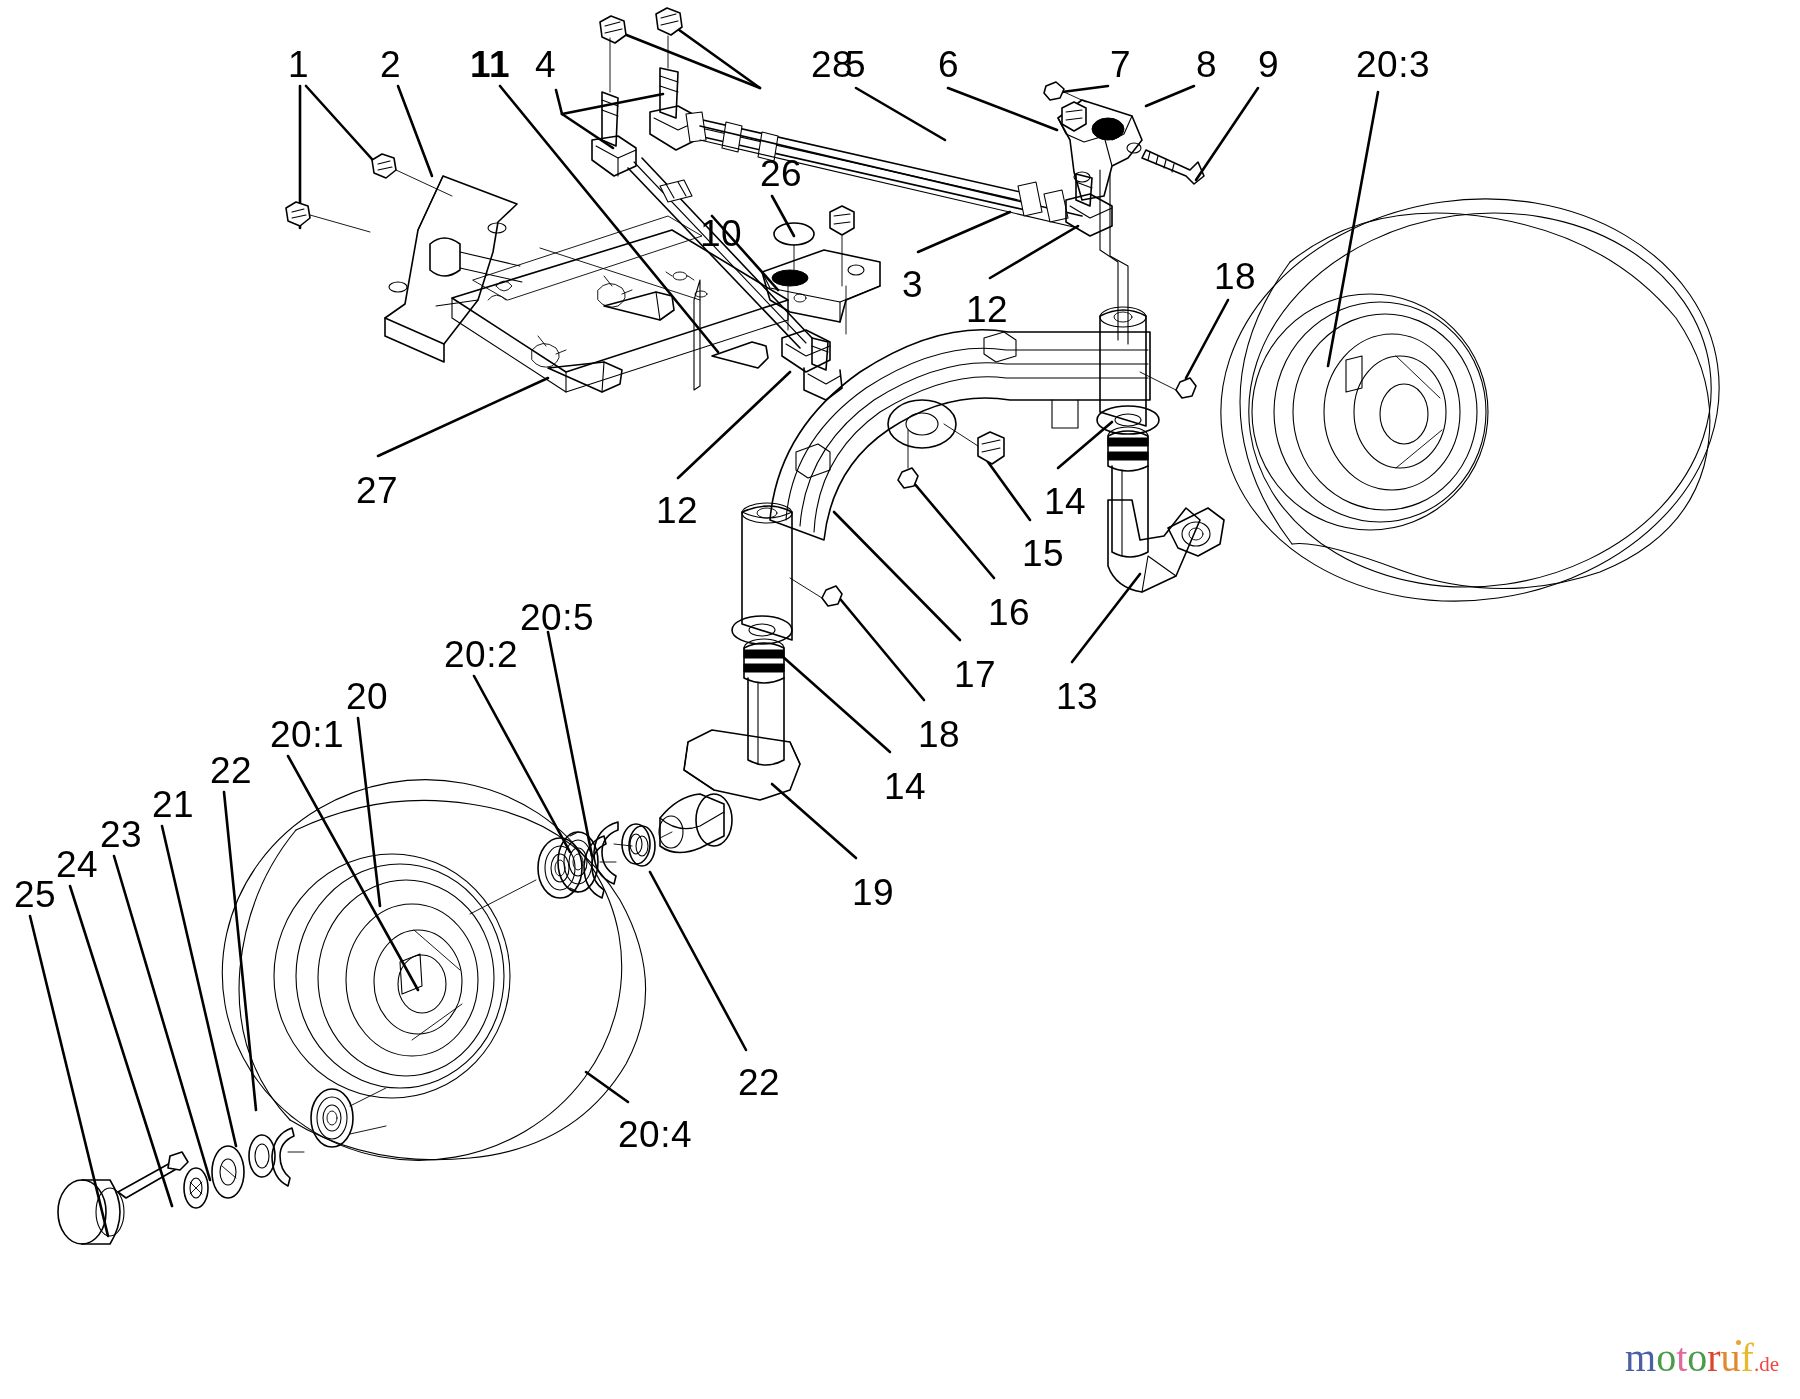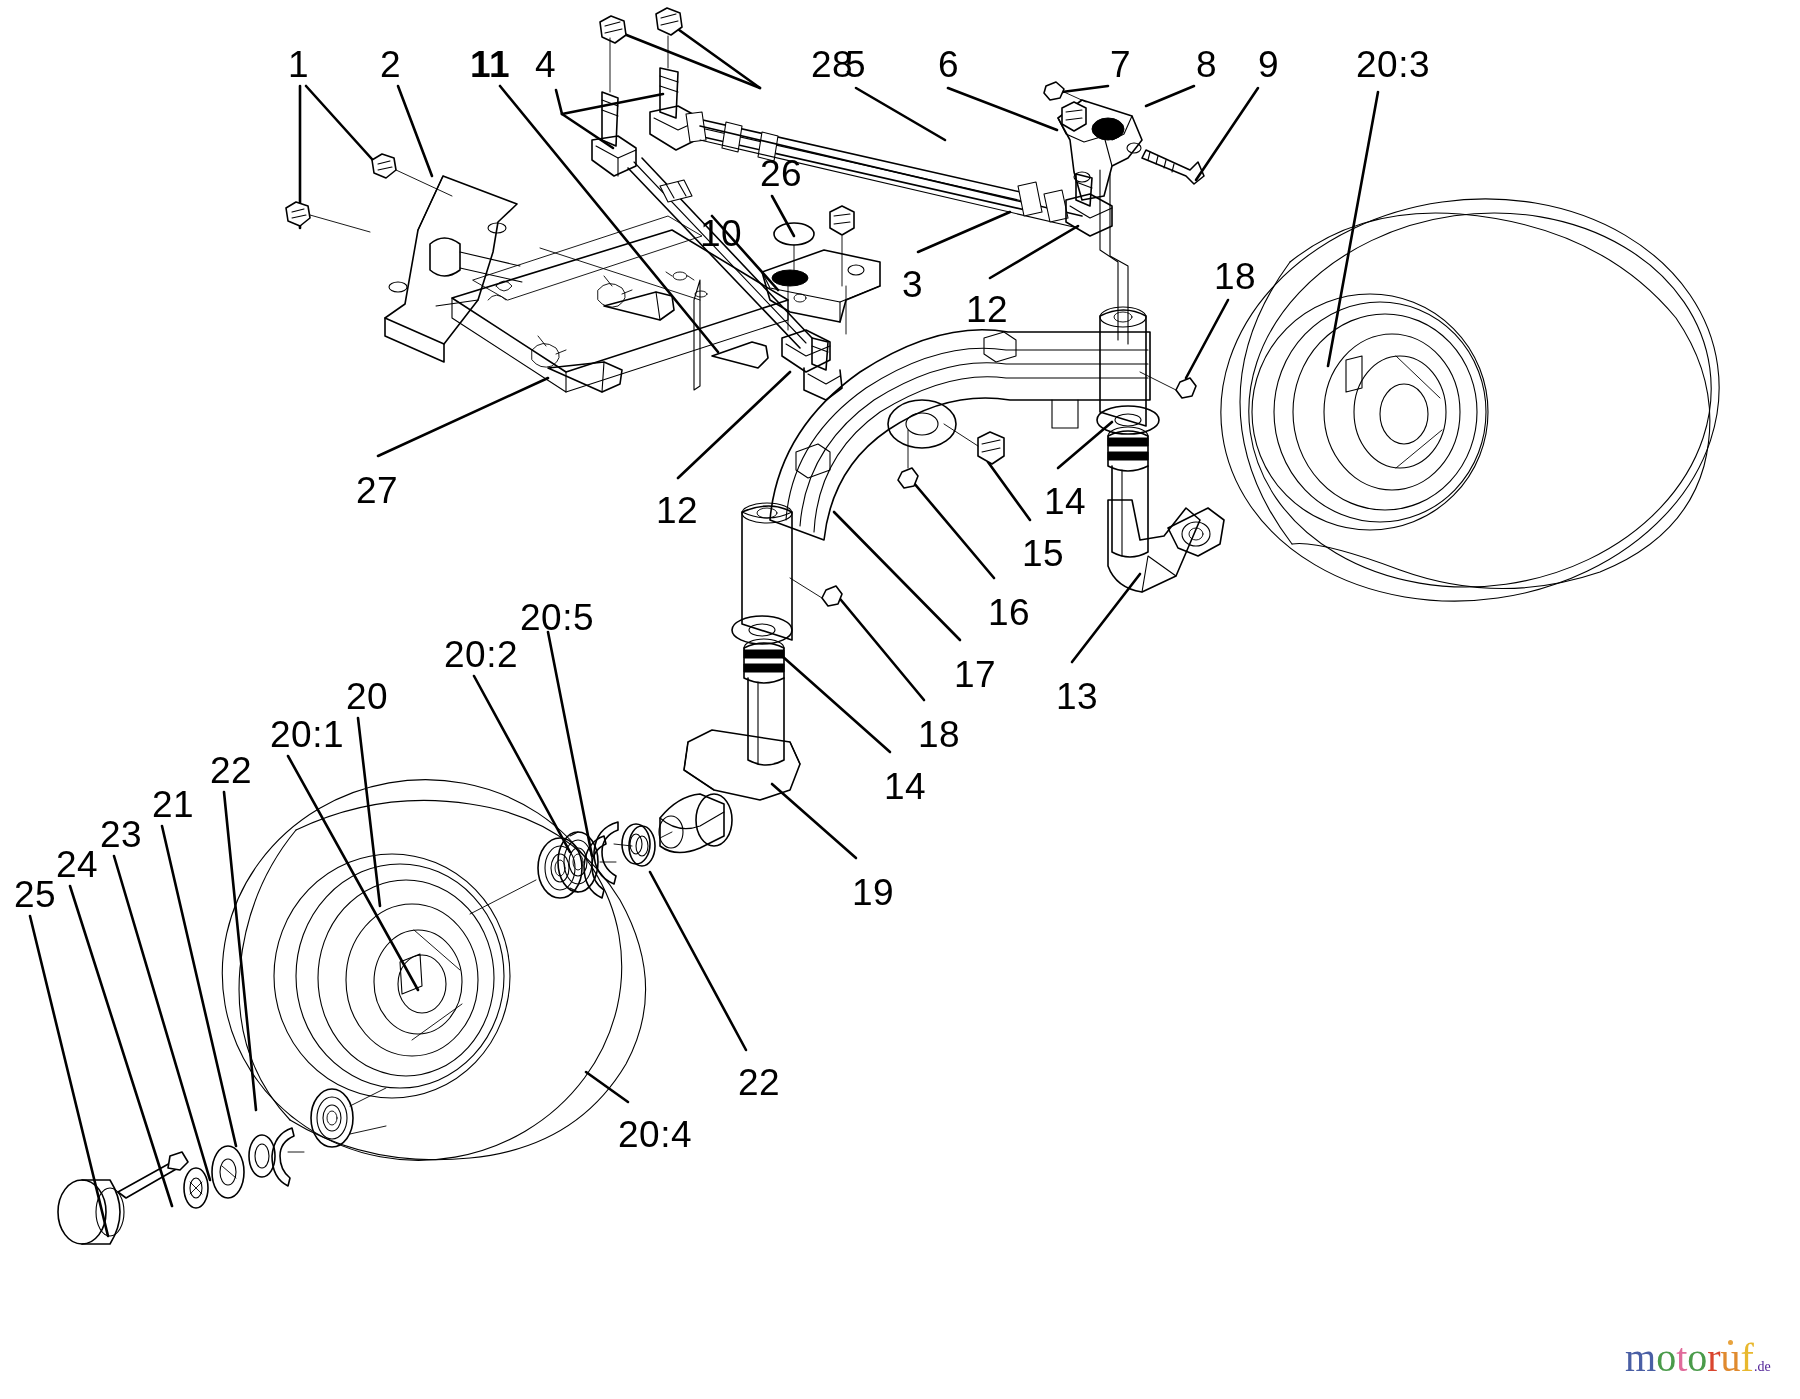--- a/index.html
+++ b/index.html
@@ -35,22 +35,22 @@
     position: absolute;
     left: 1625px;
     top: 1338px;
     font-family: "Liberation Serif", serif;
     font-size: 40px;
     line-height: 1;
     white-space: nowrap;
   }
   #logo .lt { font-weight: 400; }
   #logo .sfx {
-    font-size: 14px;
-    color: #4c1d95;
+    font-size: 21px;
+    color: #ef4444;
     vertical-align: baseline;
   }
   #logo .dot {
     position: absolute;
     width: 5px; height: 5px;
     border-radius: 50%;
     background: #e8a33d;
     top: 2px;
     right: 38px;
   }

